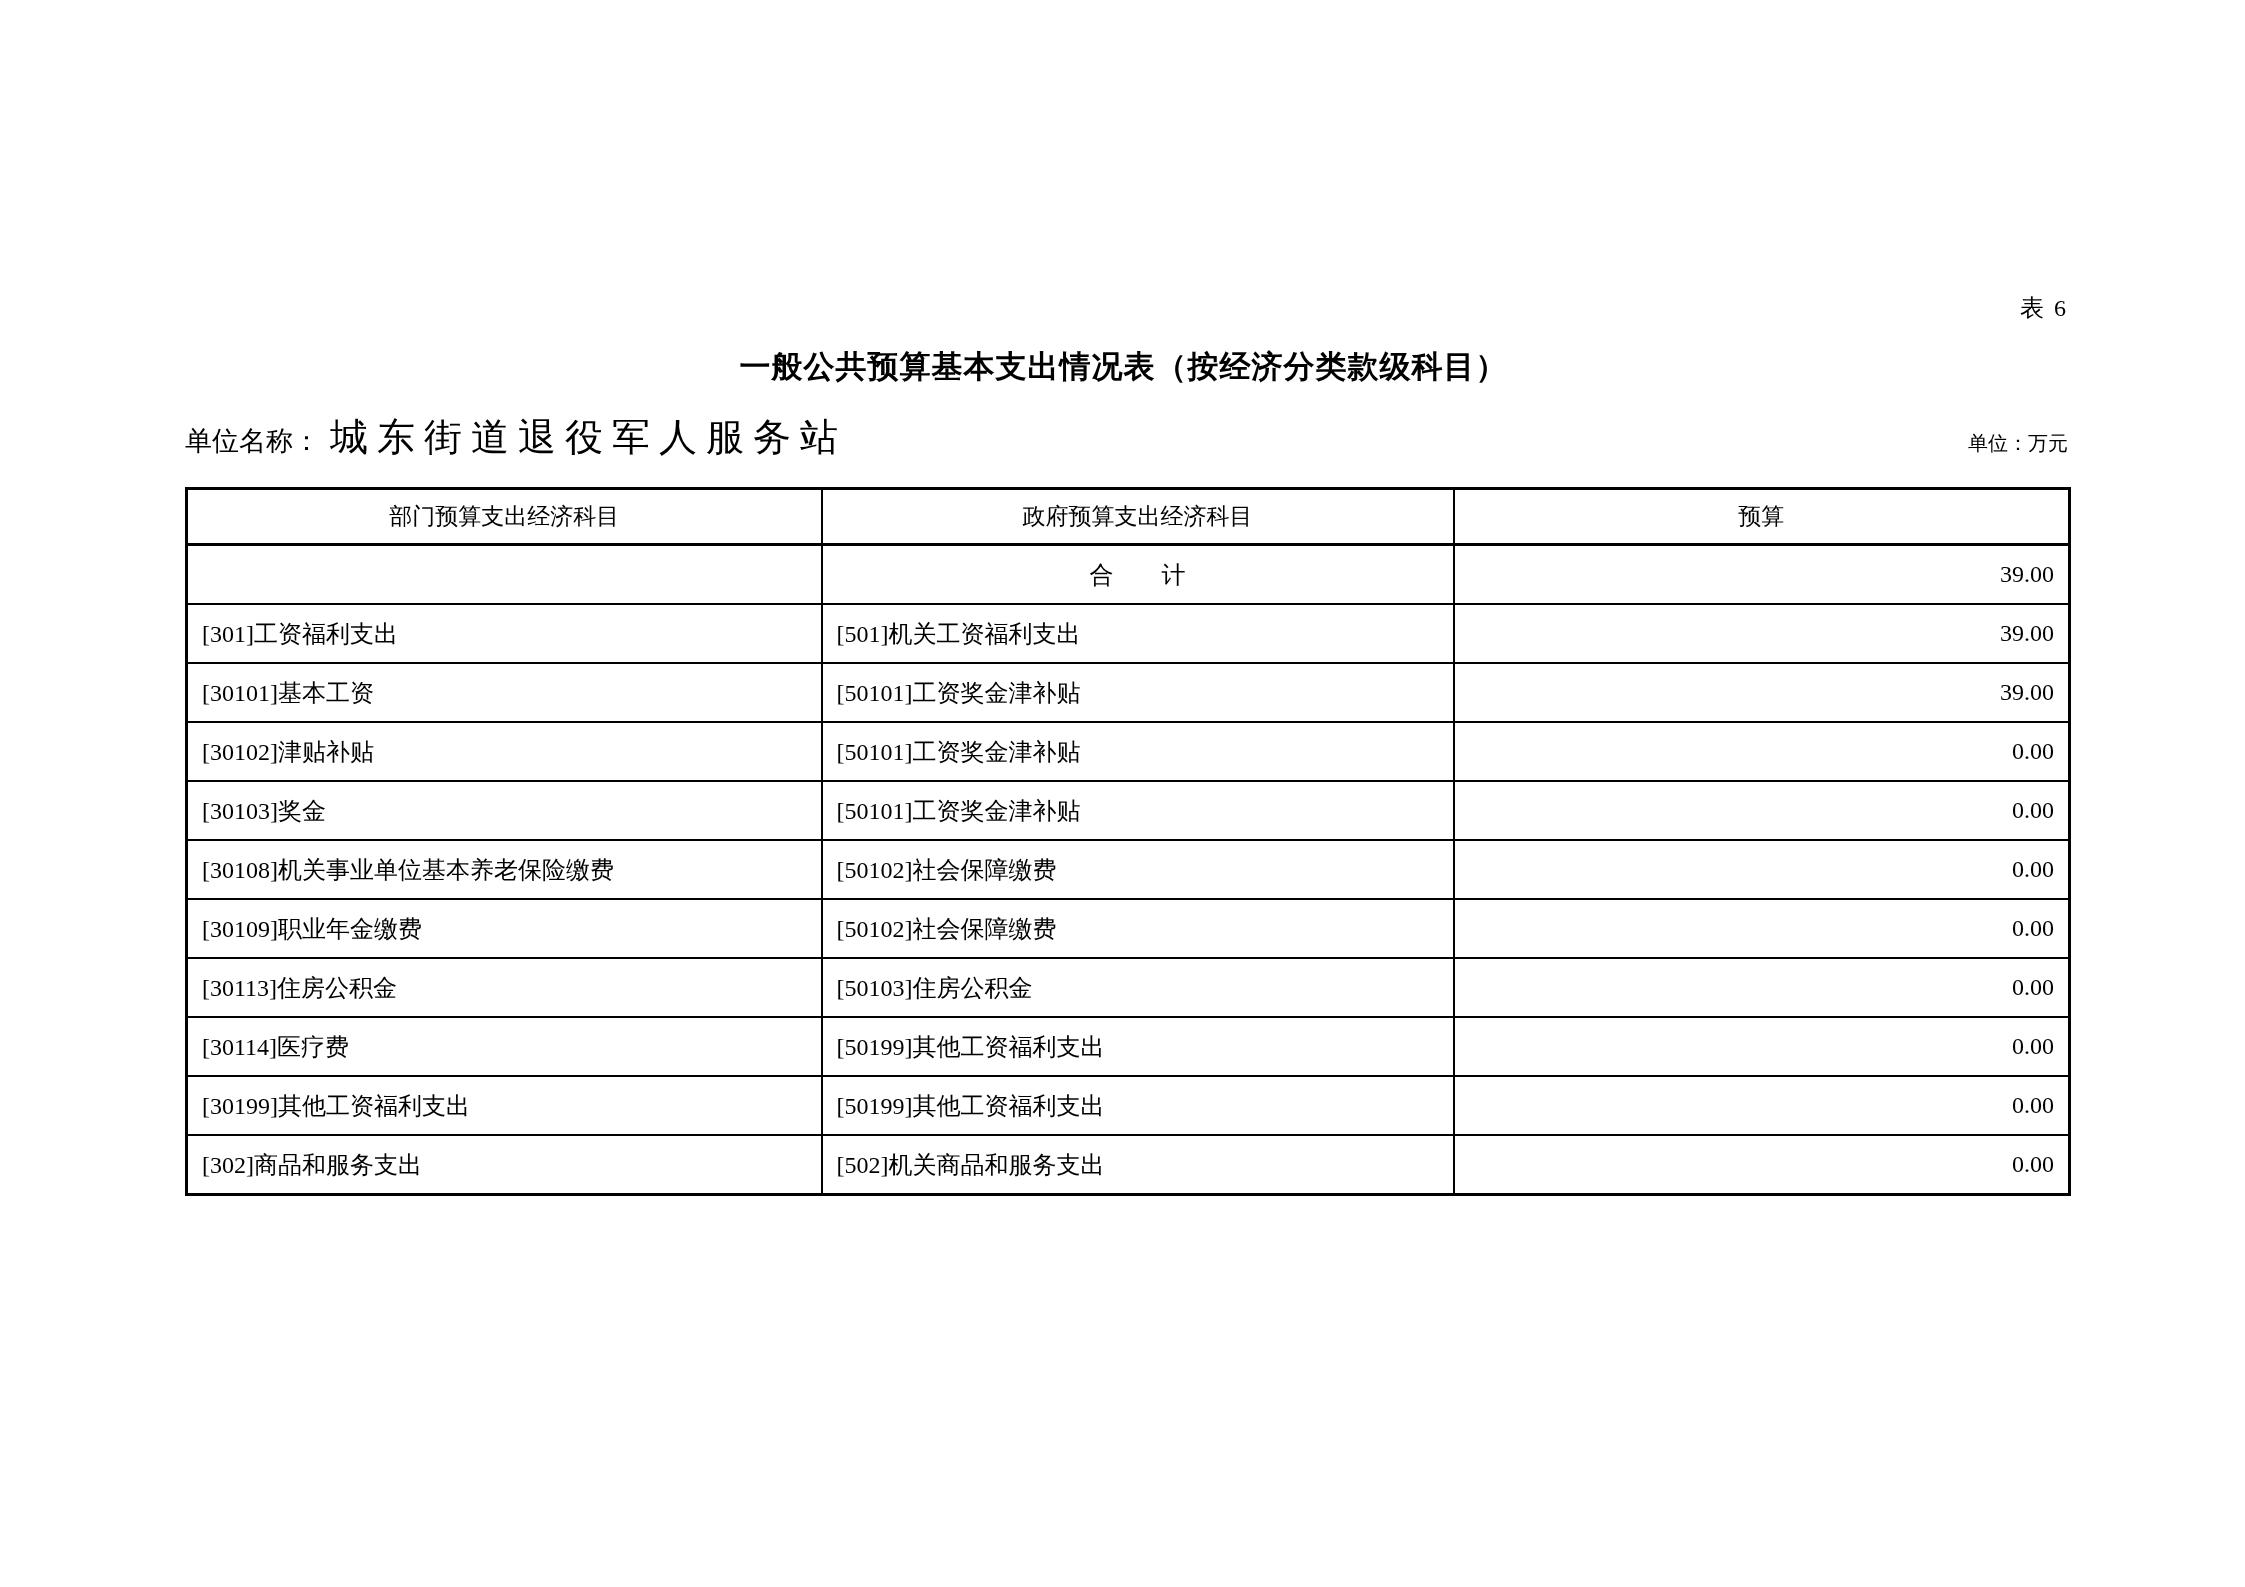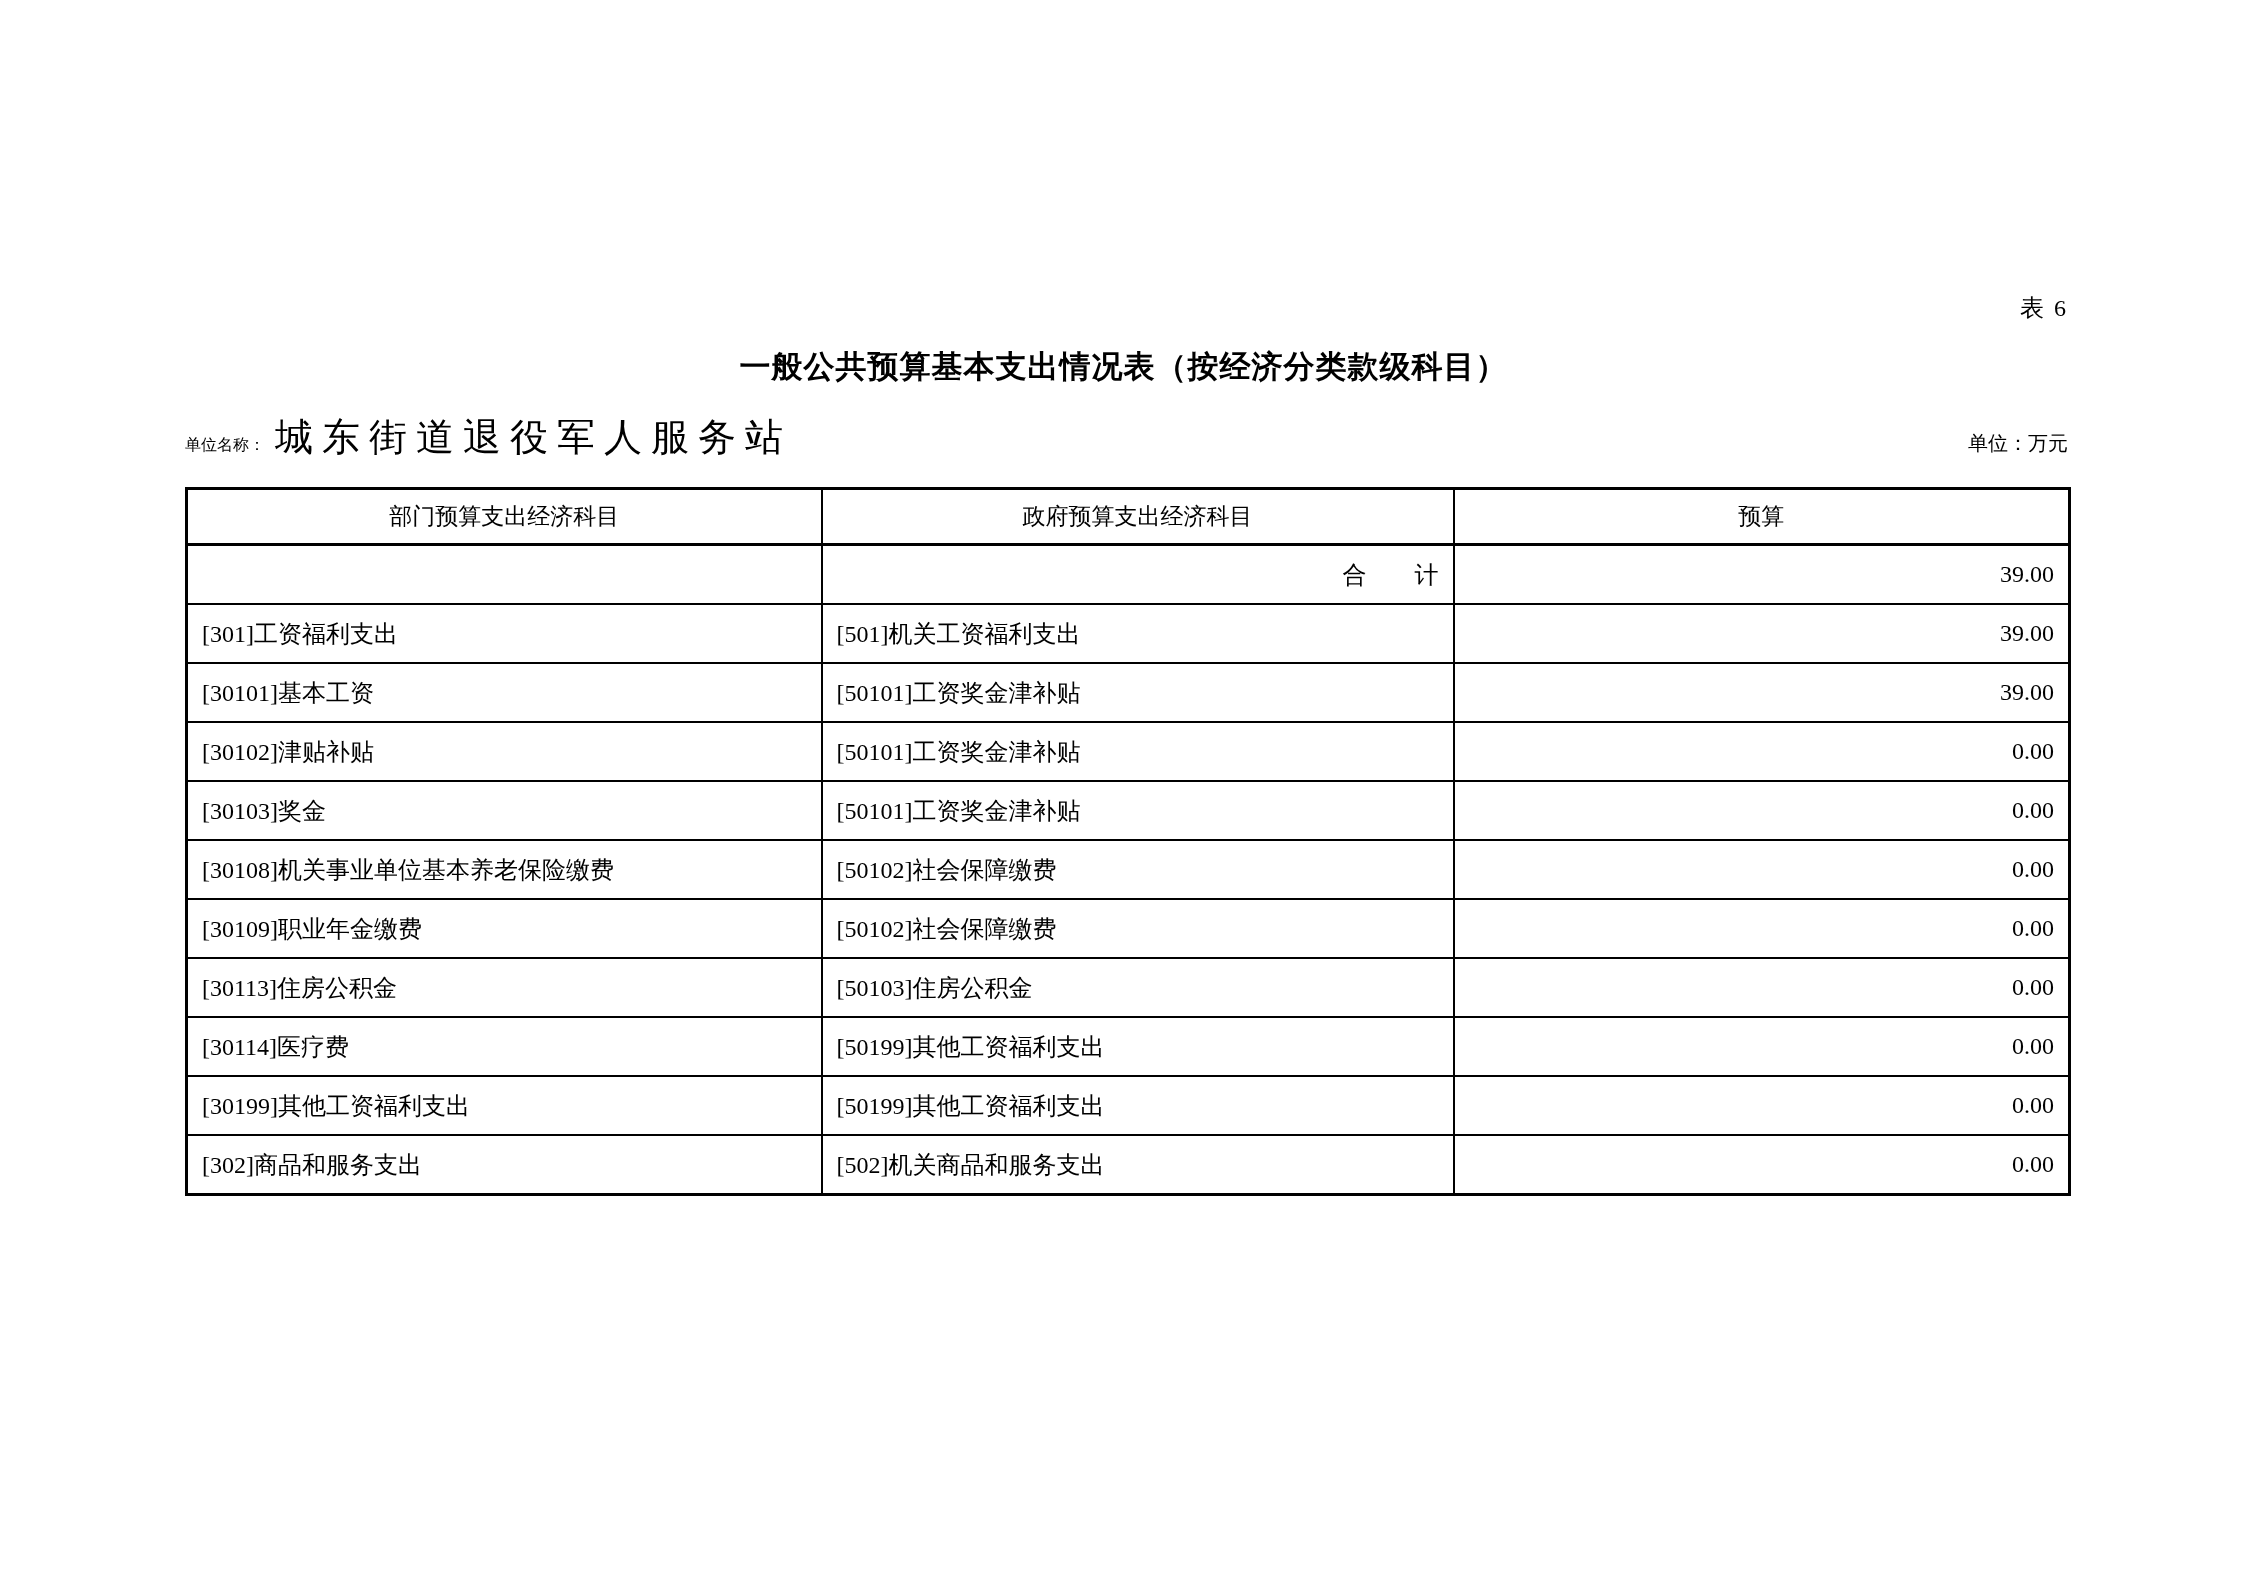--- a/index.html
+++ b/index.html
@@ -37,21 +37,21 @@
   .meta-row {
     position: absolute;
     top: 412px;
     left: 185px;
     right: 177px;
     display: flex;
     justify-content: space-between;
     align-items: baseline;
   }
   .unit-name-label {
-    font-size: 16px;
+    font-size: 27px;
   }
   .unit-name-value {
     font-size: 38px;
     letter-spacing: 9px;
     margin-left: 10px;
   }
   .unit-measure {
     font-size: 20px;
   }
   table.budget-table {
@@ -85,21 +85,21 @@
     padding: 0 14px;
     vertical-align: middle;
   }
   td.cell-dept, td.cell-gov {
     text-align: left;
   }
   td.cell-budget {
     text-align: right;
   }
   tr.total-row td.cell-gov {
-    text-align: right;
+    text-align: center;
   }
 </style>
 </head>
 <body>
 
 <div class="page">
   <div class="table-label">表 6</div>
 
   <div class="doc-title">一般公共预算基本支出情况表（按经济分类款级科目）</div>
 

